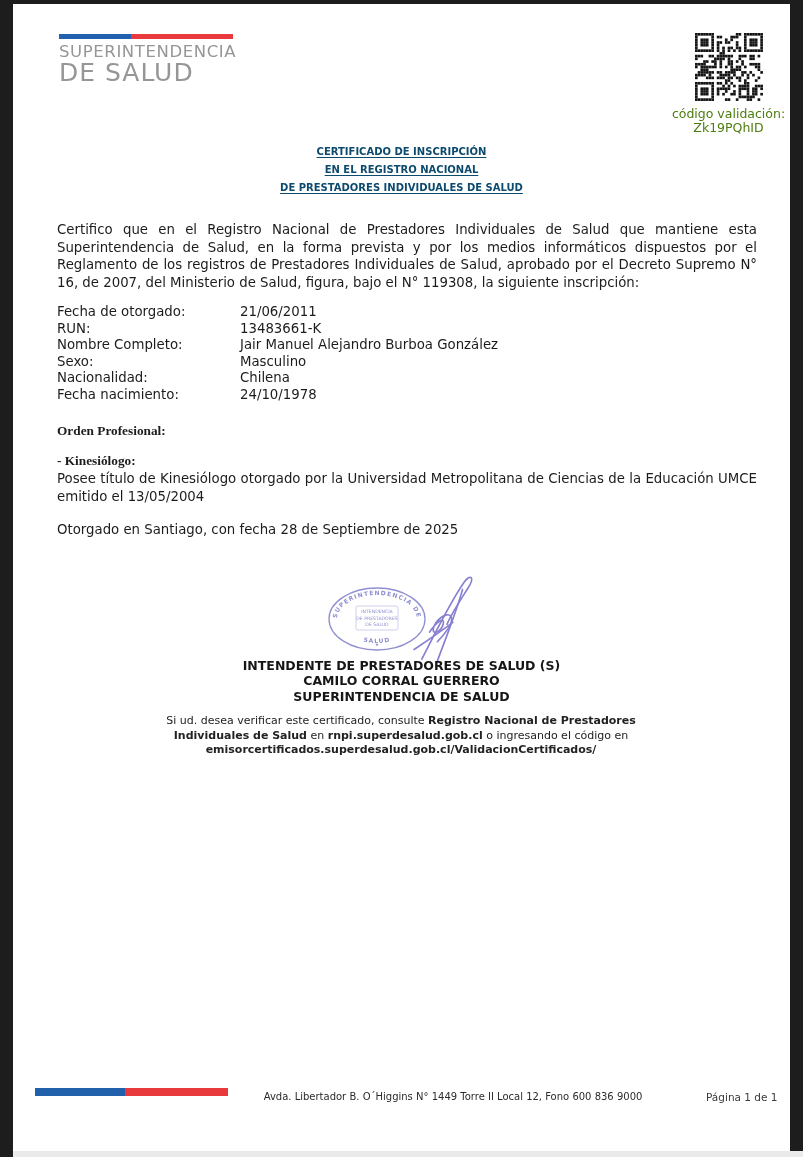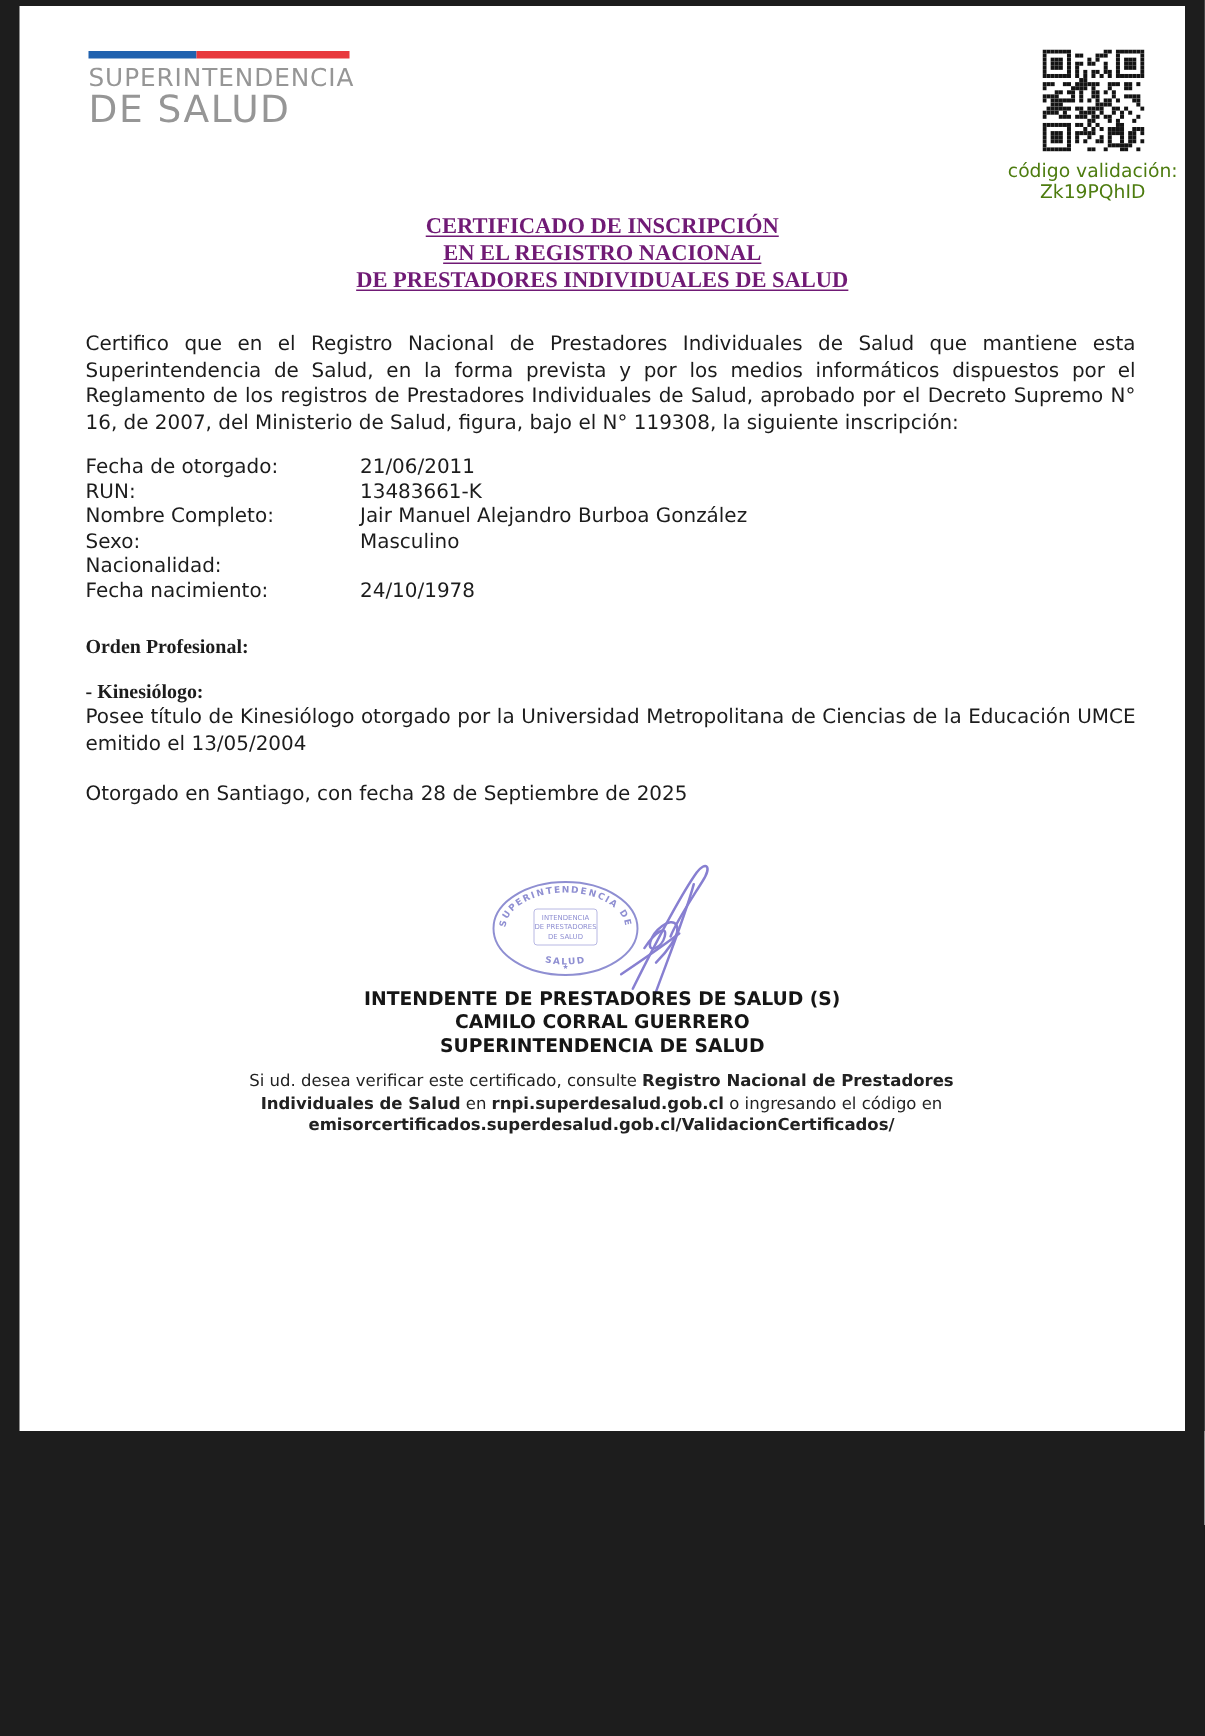--- a/index.html
+++ b/index.html
@@ -1,36 +1,36 @@
 <!DOCTYPE html>
 <html><head>
 <meta charset="utf-8">
 <style>
   html,body{margin:0;padding:0;background:#1d1d1d;}
-  .stage{position:relative;width:803px;height:954px;background:#1d1d1d;overflow:hidden;
+  .stage{position:relative;width:803px;height:1157px;background:#1d1d1d;overflow:hidden;
          font-family:"DejaVu Sans","Liberation Sans",sans-serif;color:#1c1c1c;}
   .page{position:absolute;left:13px;top:4px;width:777px;height:1147px;background:#ffffff;}
   .bottom-strip{position:absolute;left:13px;top:1151px;width:790px;height:6px;background:#eaeaea;}
 
   
   .logo{position:absolute;left:46px;top:30px;}
   .flag-bar{display:flex;width:174px;height:5px;}
   .flag-bar .b{background:#2062af;width:72px;height:5px;}
   .flag-bar .r{background:#e8393d;width:102px;height:5px;}
   .logo-l1{margin-top:4px;font-size:16.5px;letter-spacing:.6px;color:#969696;line-height:1.05;}
   .logo-l2{font-size:25px;letter-spacing:1px;color:#969696;line-height:1.05;}
 
   
   .qr-wrap{position:absolute;left:648px;top:29px;width:135px;display:flex;flex-direction:column;align-items:center;}
   .qr-svg{width:68px;height:68px;display:block;}
   .qr-cap{margin-top:6px;font-size:12.5px;font-weight:normal;line-height:14px;text-align:center;color:#4d7c0f;white-space:nowrap;}
 
   
   .title{position:absolute;left:0;top:139px;width:777px;text-align:center;
-         font-size:15px;font-weight:bold;line-height:17.8px;color:#701a75;font-family:Liberation Serif, serif;}
+         font-size:10px;font-weight:bold;line-height:17.8px;color:#0c4a6e;}
   .title span{display:inline-block;text-decoration:underline;text-underline-offset:2px;}
 
   .para{position:absolute;left:44px;width:700px;font-size:13.3px;line-height:17.6px;text-align:justify;}
   .intro{top:217px;}
 
   
   .fields{position:absolute;left:44px;top:300px;font-size:13.3px;line-height:16.6px;}
   .frow{display:grid;grid-template-columns:183px auto;}
 
   .h-bold{position:absolute;left:44px;font-size:13.3px;font-weight:bold;font-family:Liberation Serif, serif;}
@@ -406,20 +406,21 @@
       <div class="frow">
         <span>Nombre Completo:</span>
         <span>Jair Manuel Alejandro Burboa González</span>
       </div>
       <div class="frow">
         <span>Sexo:</span>
         <span>Masculino</span>
       </div>
       <div class="frow">
         <span>Nacionalidad:</span>
+        <span>Chilena</span>
       </div>
       <div class="frow">
         <span>Fecha nacimiento:</span>
         <span>24/10/1978</span>
       </div>
     </div>
 
     <div class="h-bold orden">Orden Profesional:</div>
     <div class="h-bold prof">- Kinesiólogo:</div>
     <div class="para prof-detail">Posee título de Kinesiólogo otorgado por la Universidad Metropolitana de Ciencias de la Educación UMCE emitido el 13/05/2004</div>
@@ -461,17 +462,18 @@
     </div>
 
     <div class="verify">
       <span>Si ud. desea verificar este certificado, consulte </span><span class="b">Registro Nacional de Prestadores Individuales de Salud</span><span> en </span><span class="b">rnpi.superdesalud.gob.cl</span><span> o ingresando el código en </span><span class="b">emisorcertificados.superdesalud.gob.cl/ValidacionCertificados/</span>
     </div>
 
     <div class="f-bar">
       <div class="b"></div>
       <div class="r"></div>
     </div>
+    <div class="f-addr">Avda. Libertador B. O´Higgins N° 1449 Torre II Local 12, Fono 600 836 9000</div>
     <div class="f-page">Página 1 de 1</div>
 
   </div>
   <div class="bottom-strip"></div>
 </div>
 
 </body></html>

